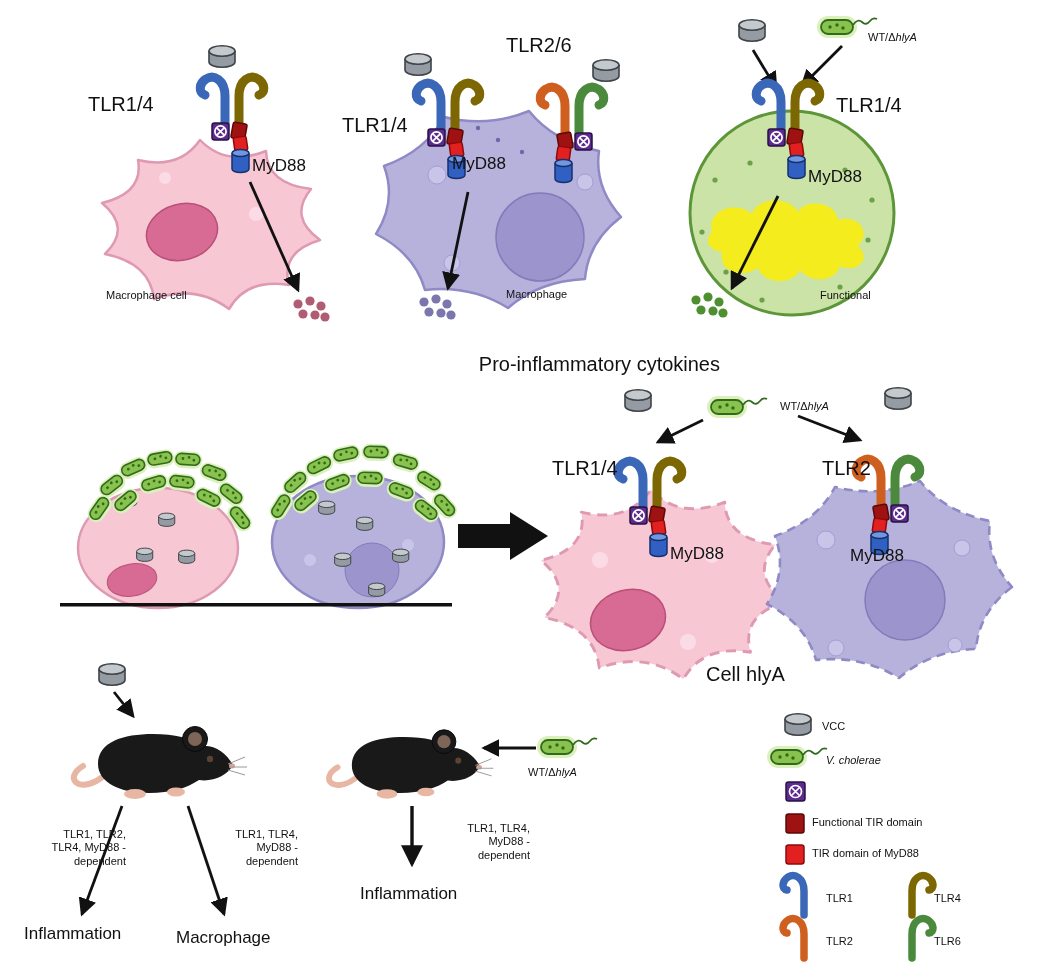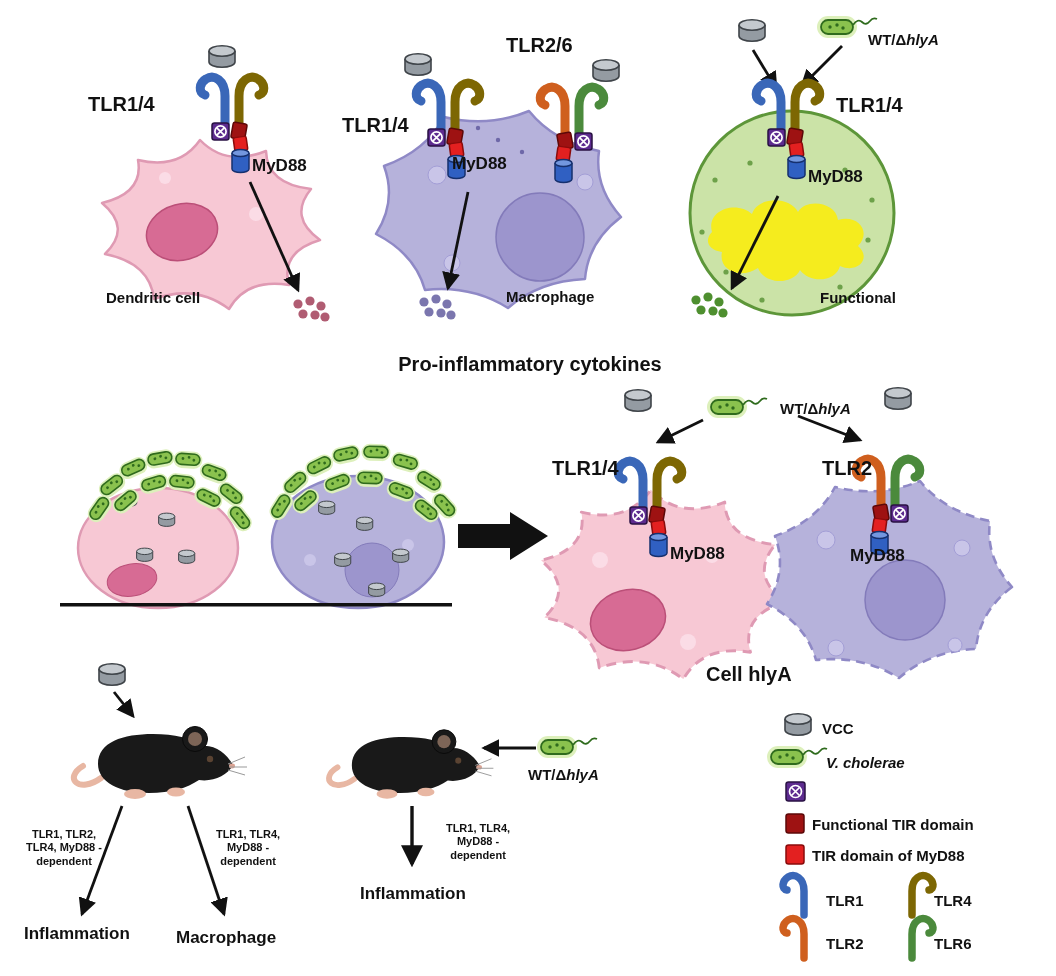--- a/index.html
+++ b/index.html
@@ -1,26 +1,26 @@
 <!DOCTYPE html>
 <html style="--tlr1: #3a67b8; --tlr4: #7d6703; --tlr2: #cf5f1e; --tlr6: #4b8a3c; --non-functional-tir: #5d2b8f; --functional-tir: #9e1212; --tir-myd88: #e32020; --myd88-cyl: #3060c2; --vcc-body: #949ba2; --vcc-top: #c4c9ce; --bacterium-fill: #8ac24e; --bacterium-stroke: #2f6b1d; --bacterium-glow: #ddf0bb; --dendritic-fill: #f7c8d4; --dendritic-stroke: #df9ab3; --dendritic-nucleus: #d76b94; --macrophage-fill: #b6b2db; --macrophage-stroke: #8f89c6; --macrophage-nucleus: #9c95cd; --neutrophil-fill: #cbe3a7; --neutrophil-stroke: #5d9639; --neutrophil-nucleus: #f5ec1e; --cytokine-dendritic: #b05c72; --cytokine-macrophage: #7b76ae; --cytokine-neutrophil: #4e8f2f;"><head>
 <meta charset="utf-8">
 <style>
   *{margin:0;padding:0;box-sizing:border-box}
   html,body{background:#ffffff}
   body{font-family:"Liberation Sans",sans-serif}
   #canvas{position:relative;width:1056px;height:976px;background:#fff;overflow:hidden}
   svg.scene{position:absolute;left:0;top:0}
-  .lbl{position:absolute;font-weight:bold;color:#111;white-space:pre-line;line-height:1.22}
-  .ctr{text-align:center}
+  .lbl{position:absolute;font-weight:normal;color:#111;white-space:pre-line;line-height:1.22}
+  .ctr{text-align:right}
   .it{font-style:italic}
   .sz20{font-size:20px}
   .sz18{font-size:18px}
   .sz17{font-size:17px}
-  .sz15{font-size:15px}
+  .sz15{font-size:11px}
   .sz14{font-size:11px}
 </style>
 </head>
 <body>
 
 <div id="canvas">
 
 <svg class="scene" width="1056" height="976" viewBox="0 0 1056 976">
   <defs>
     <marker id="ah" viewBox="0 0 10 10" refX="8.5" refY="5" markerWidth="6.5" markerHeight="6.5" orient="auto-start-reverse">
@@ -262,21 +262,21 @@
 
     <use href="#hookL" transform="translate(804,915)" style="color:var(--tlr1)"></use>
     <use href="#hookL" transform="translate(912,915) scale(-1,1)" style="color:var(--tlr4)"></use>
     <use href="#hookL" transform="translate(804,958)" style="color:var(--tlr2)"></use>
     <use href="#hookL" transform="translate(912,958) scale(-1,1)" style="color:var(--tlr6)"></use>
   </g>
 </svg>
 
 <div class="lbl sz20" style="left:88px;top:92px;width:80px">TLR1/4</div>
 <div class="lbl sz17" style="left:252px;top:156px;width:70px">MyD88</div>
-<div class="lbl sz15" style="left:106px;top:289px;width:120px">Dendritic cell</div>
+<div class="lbl sz15" style="left:106px;top:289px;width:120px">Macrophage cell</div>
 
 <div class="lbl sz20" style="left:342px;top:113px;width:80px">TLR1/4</div>
 <div class="lbl sz20" style="left:506px;top:33px;width:90px">TLR2/6</div>
 <div class="lbl sz17" style="left:452px;top:154px;width:70px">MyD88</div>
 <div class="lbl sz15" style="left:506px;top:288px;width:110px">Macrophage</div>
 
 <div class="lbl sz15" style="left:868px;top:31px;width:110px"><span>WT/Δ</span><span class="it">hlyA</span></div>
 <div class="lbl sz20" style="left:836px;top:93px;width:80px">TLR1/4</div>
 <div class="lbl sz17" style="left:808px;top:167px;width:70px">MyD88</div>
 <div class="lbl sz15" style="left:820px;top:289px;width:100px">Functional</div>

